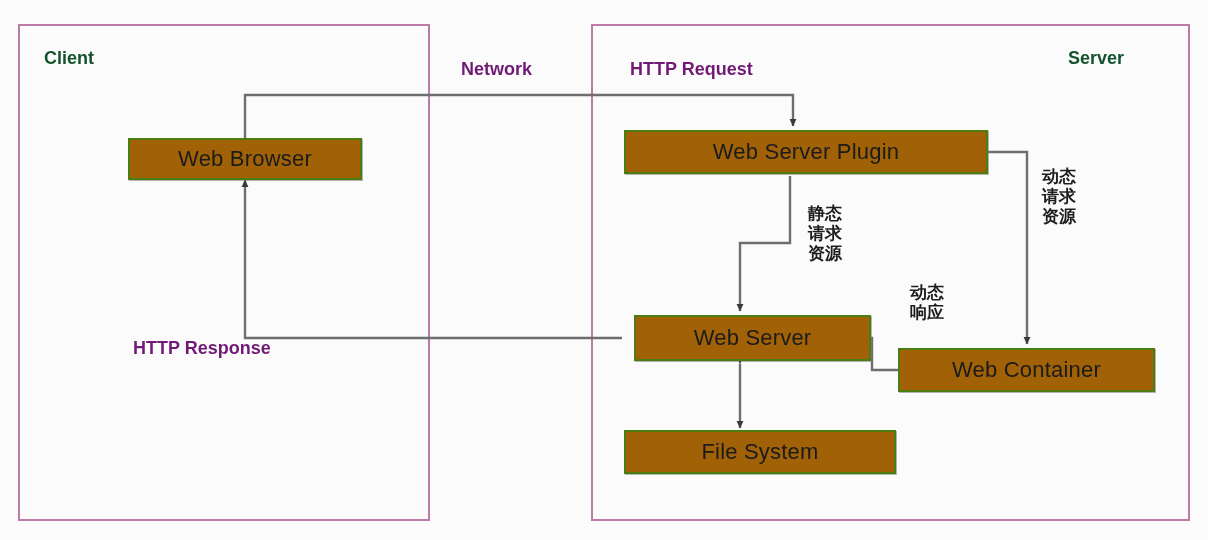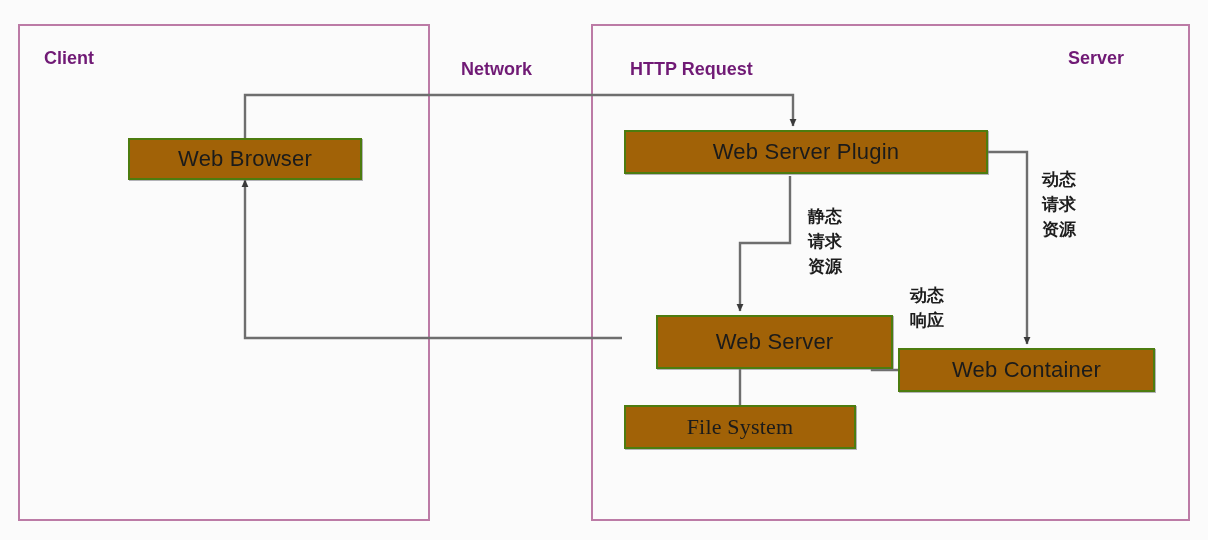--- a/index.html
+++ b/index.html
@@ -15,21 +15,21 @@
   .zone{
     position:absolute;
     border:2px solid #bc7ba6;
     background:transparent;
     box-sizing:border-box;
   }
   .zone-label{
     position:absolute;
     font-weight:bold;
     font-size:18px;
-    color:#701a75;
+    color:#14532d;
     white-space:nowrap;
   }
 
   .node{
     position:absolute;
     box-sizing:border-box;
     background:#a16207;
     border:2px solid #4d7c0f;
     display:flex;
     align-items:center;
@@ -45,21 +45,21 @@
     position:absolute;
     font-weight:bold;
     font-size:18px;
     color:#701a75;
     white-space:nowrap;
   }
   .cjk-label{
     position:absolute;
     font-weight:bold;
     font-size:17px;
-    line-height:25px;
+    line-height:20px;
     color:#1d1d1d;
     text-align:center;
     white-space:pre-line;
   }
 </style>
 </head>
 <body>
 
 <div id="stage">
 
@@ -93,36 +93,37 @@
   </svg>
 
   <div class="node" style="left:128px;top:138px;width:234px;height:42px;">
     <span>Web Browser</span>
   </div>
 
   <div class="node" style="left:624px;top:130px;width:364px;height:44px;">
     <span>Web Server Plugin</span>
   </div>
 
-  <div class="node" style="left:656px;top:315px;width:237px;height:54px;">
+  <div class="node" style="left:634px;top:315px;width:237px;height:46px;">
     <span>Web Server</span>
   </div>
 
   <div class="node" style="left:898px;top:348px;width:257px;height:44px;justify-content:center;">
     <span>Web Container</span>
   </div>
 
-  <div class="node" style="left:624px;top:405px;width:232px;height:44px;font-family:Liberation Serif, serif;">
+  <div class="node" style="left:624px;top:430px;width:272px;height:44px;">
     <span>File System</span>
   </div>
 
   <div class="edge-label" style="left:461px;top:59px;">Network</div>
 
   <div class="edge-label" style="left:630px;top:59px;">HTTP Request</div>
 
+  <div class="edge-label" style="left:133px;top:338px;">HTTP Response</div>
 
   <div class="cjk-label" style="left:804px;top:204px;width:42px;">静态
 请求
 资源</div>
 
   <div class="cjk-label" style="left:1038px;top:167px;width:42px;">动态
 请求
 资源</div>
 
   <div class="cjk-label" style="left:906px;top:283px;width:42px;">动态

